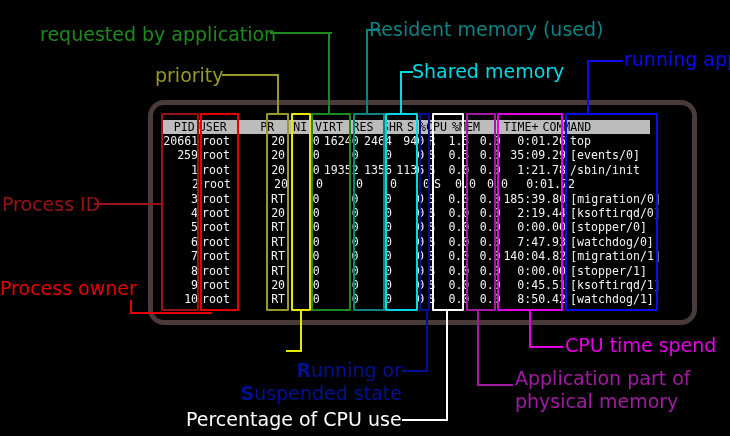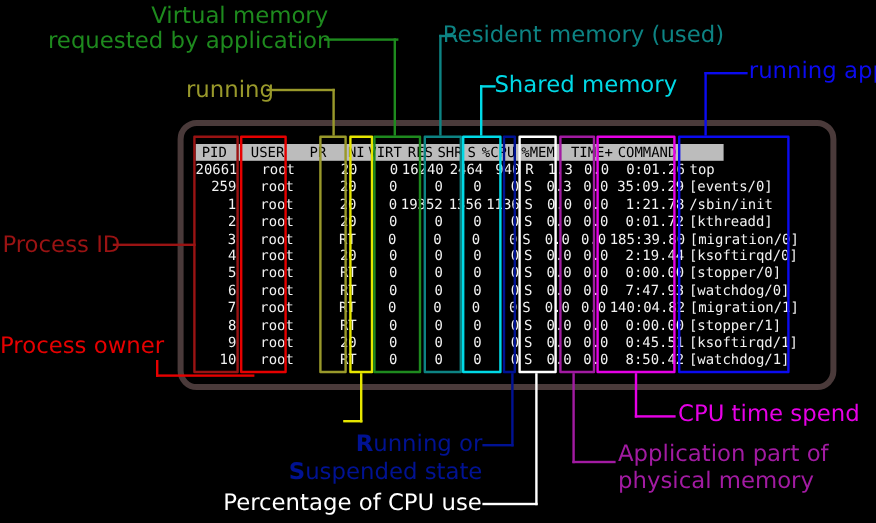--- a/index.html
+++ b/index.html
@@ -1,28 +1,28 @@
 <!DOCTYPE html>
 <html><head>
 <meta charset="utf-8">
 <style>
   html,body{margin:0;padding:0;background:#000;}
   .stage{position:relative;width:730px;height:436px;background:#000;overflow:hidden;
          font-family:"DejaVu Sans",sans-serif;}
   
   .terminal{position:absolute;left:148px;top:100px;width:549px;height:225px;
             box-sizing:border-box;background:#000;border:5px solid #4a3a3a;border-radius:16px;}
-  .thead{position:absolute;left:10px;top:15px;width:440px;height:14px;display:flex;
+  .thead{position:absolute;left:10px;top:15px;width:487px;height:14px;display:flex;
          color:#000;font-family:"DejaVu Sans Mono",monospace;font-size:11.6px;line-height:14px;}
   .tbody{position:absolute;left:10px;top:29px;width:526px;
          font-family:"DejaVu Sans Mono",monospace;font-size:11.6px;}
   .trow{display:flex;height:14.4px;line-height:14.4px;}
   .cell{display:block;white-space:pre;overflow:visible;}
   .c-pid {width:36px;text-align:right;}
-  .c-user{width:60px;margin-left:4px;text-align:left;padding-left:16px;}
+  .c-user{width:60px;margin-left:4px;text-align:left;}
   .c-pr  {width:20px;margin-left:5px;text-align:right;}
   .c-ni  {width:17px;margin-left:18px;text-align:right;}
   .c-virt{width:37px;margin-left:3px;text-align:right;}
   .c-res {width:29px;margin-left:5px;text-align:right;}
   .c-shr {width:30px;margin-left:3px;text-align:right;}
   .c-s   {width:8px; margin-left:4px;text-align:left;}
   .c-cpu {width:29px;margin-left:5px;text-align:right;}
   .c-mem {width:27px;margin-left:5px;text-align:right;}
   .c-time{width:64px;margin-left:3px;text-align:right;}
   .c-cmd {width:122px;margin-left:4px;text-align:left;}
@@ -104,21 +104,20 @@
           <span class="cell c-user">root</span>
           <span class="cell c-pr">20</span>
           <span class="cell c-ni">0</span>
           <span class="cell c-virt">0</span>
           <span class="cell c-res">0</span>
           <span class="cell c-shr">0</span>
           <span class="cell c-s">S</span>
           <span class="cell c-cpu">0.0</span>
           <span class="cell c-mem">0.0</span>
           <span class="cell c-time">0:01.72</span>
-          <span class="cell c-cmd">[kthreadd]</span>
         </div>
         <div class="trow">
           <span class="cell c-pid">3</span>
           <span class="cell c-user">root</span>
           <span class="cell c-pr">RT</span>
           <span class="cell c-ni">0</span>
           <span class="cell c-virt">0</span>
           <span class="cell c-res">0</span>
           <span class="cell c-shr">0</span>
           <span class="cell c-s">S</span>
@@ -258,23 +257,22 @@
   <div class="h" style="left: 286px; top: 350px; width: 16px; background: rgb(230, 230, 0);"></div>
   <div class="h" style="left: 402px; top: 370px; width: 26px; background: rgb(0, 18, 147);"></div>
   <div class="v" style="left: 426px; top: 311px; height: 61px; background: rgb(0, 18, 147);"></div>
   <div class="v" style="left: 446px; top: 311px; height: 110px; background: rgb(255, 255, 255);"></div>
   <div class="h" style="left: 402px; top: 419px; width: 46px; background: rgb(255, 255, 255);"></div>
   <div class="v" style="left: 477px; top: 311px; height: 75px; background: rgb(162, 27, 162);"></div>
   <div class="h" style="left: 477px; top: 384px; width: 36px; background: rgb(162, 27, 162);"></div>
   <div class="v" style="left: 529px; top: 311px; height: 37px; background: rgb(230, 0, 230);"></div>
   <div class="h" style="left: 529px; top: 346px; width: 34px; background: rgb(230, 0, 230);"></div>
 
-  <div class="lbl" style="left: 126px; top: 2px; color: rgb(30, 138, 30);">Virtual memory</div>
   <div class="lbl" style="left: 40px; top: 23px; color: rgb(30, 138, 30);">requested by application</div>
-  <div class="lbl" style="left: 155px; top: 64px; color: rgb(153, 153, 43);">running</div>
+  <div class="lbl" style="left: 155px; top: 64px; color: rgb(153, 153, 43);">priority</div>
   <div class="lbl" style="left: 369px; top: 18px; color: rgb(13, 131, 131);">Resident memory (used)</div>
   <div class="lbl" style="left: 412px; top: 60px; color: rgb(0, 217, 230);">Shared memory</div>
   <div class="lbl" style="left: 624px; top: 48px; color: rgb(11, 11, 240);">running app</div>
   <div class="lbl" style="left: 2px; top: 193px; color: rgb(154, 19, 19);">Process ID</div>
   <div class="lbl" style="left: 0px; top: 277px; color: rgb(230, 0, 0);">Process owner</div>
   <div class="lbl" style="left: 240px; top: 359px; width: 162px; text-align: right; line-height: 23px; color: rgb(0, 18, 147);">
     <b>R</b><span>unning or</span><br>
     <b>S</b><span>uspended state</span>
   </div>
   <div class="lbl" style="left: 186px; top: 408px; color: rgb(255, 255, 255);">Percentage of CPU use</div>

